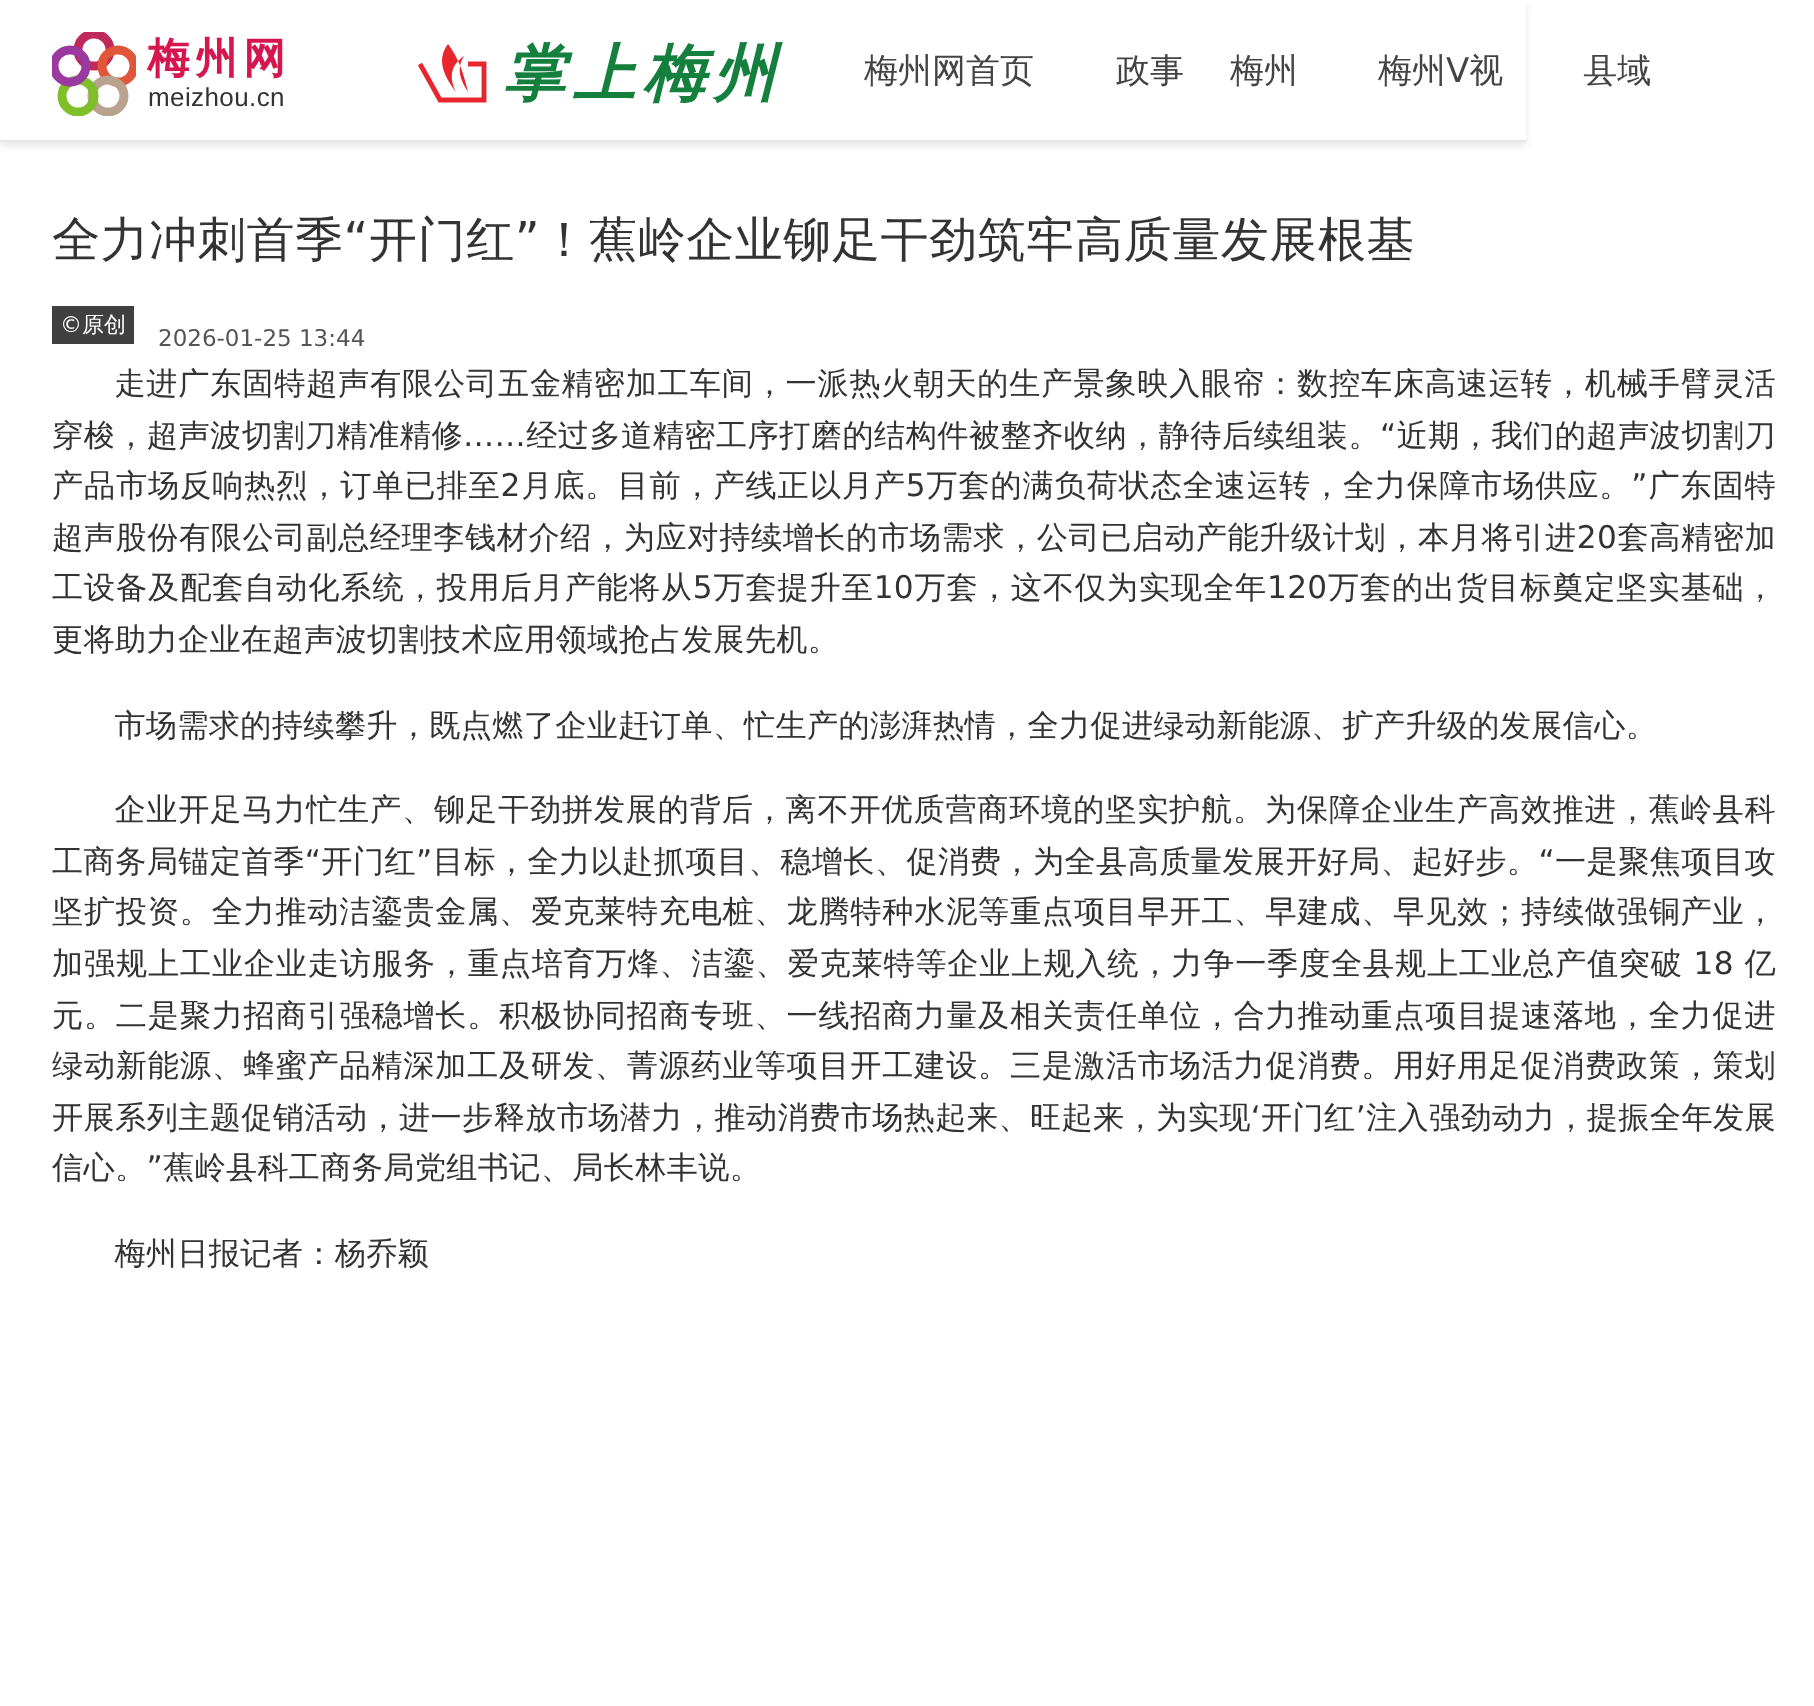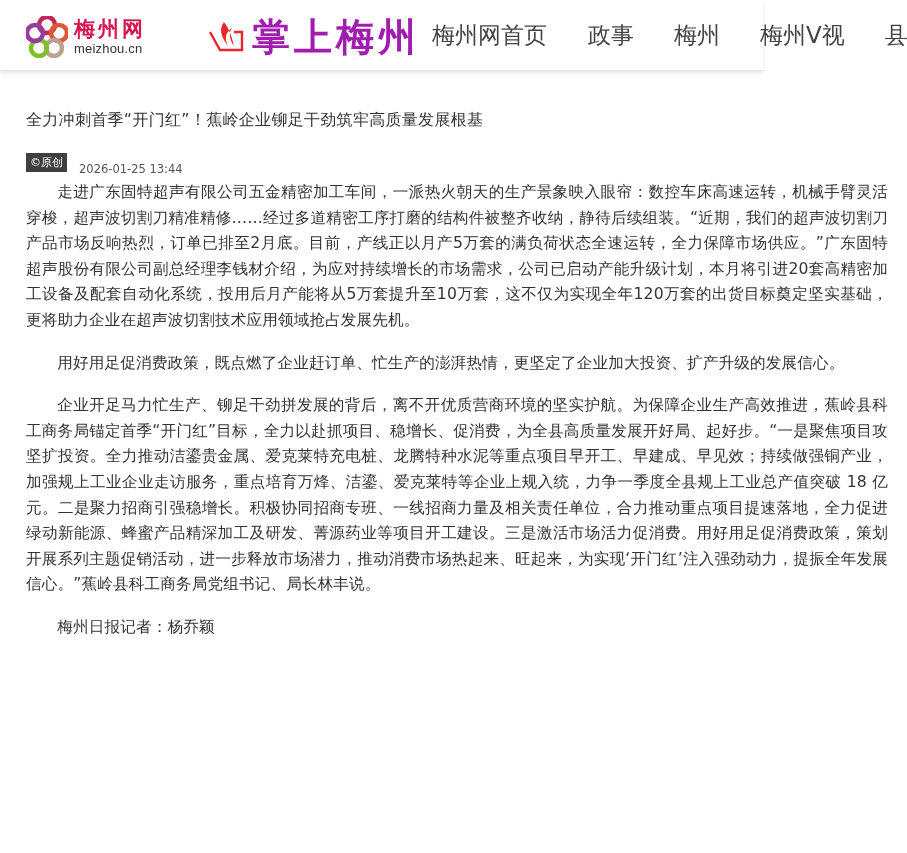--- a/index.html
+++ b/index.html
@@ -30,35 +30,35 @@
     font-family: "Liberation Sans", sans-serif;
     font-size: 13px; color: #333333; line-height: 16px; letter-spacing: 0.2px;
   }
   .logo-zsmz {
     position: absolute; left: 208px; top: 15px; height: 44px;
     display: flex; align-items: center;
   }
   .zsmz-text {
     margin-left: 8px;
     font-family: "DejaVu Serif", serif; font-weight: bold;
-    font-size: 38px; color: #a21caf; letter-spacing: 4px; 
+    font-size: 31px; color: #15803d; letter-spacing: 4px; font-style: italic;
   }
   .nav {
     position: absolute; left: 420px; top: 0; height: 71px;
     display: flex; align-items: center;
   }
   .nav-item {
-    font-size: 23px; color: #444444; cursor: pointer; white-space: nowrap;
+    font-size: 17px; color: #444444; cursor: pointer; white-space: nowrap;
     font-family: "DejaVu Sans", sans-serif;
   }
   .article {
     position: absolute; left: 26px; top: 100px; width: 862px;
   }
   .title {
-    font-size: 16px; font-weight: normal; color: #333333; line-height: 40px;
+    font-size: 24px; font-weight: normal; color: #333333; line-height: 40px;
     letter-spacing: 0.3px;
   }
   .meta { margin-top: 13px; display: flex; align-items: center; height: 19px; }
   .badge {
     background: #404040; color: #ffffff; font-size: 11px;
     padding: 2px 4px; line-height: 15px;
   }
   .date { margin-left: 12px; font-size: 11.5px; color: #555555; margin-top: 12px; }
   .body { margin-top: 8px; }
   .para {
@@ -91,32 +91,32 @@
     <svg width="36" height="34" viewBox="0 0 36 34">
       <path d="M2 12 L12 30 L34 30 L34 12 L26 12" fill="none" stroke="#e8262b" stroke-width="2.4"></path>
       <path d="M16 2 C10 10, 14 18, 20 26 C16 18, 18 12, 24 8 C20 14, 22 20, 26 26 C24 18, 22 10, 16 2 Z" fill="#e8262b"></path>
     </svg>
     <span class="zsmz-text">掌上梅州</span>
   </div>
 
   <nav class="nav">
     <span class="nav-item" style="margin-left:12px">梅州网首页</span>
     <span class="nav-item" style="margin-left:41px">政事</span>
-    <span class="nav-item" style="margin-left:40px">梅州</span>
+    <span class="nav-item" style="margin-left:23px">梅州</span>
     <span class="nav-item" style="margin-left:40px">梅州V视</span>
     <span class="nav-item" style="margin-left:40px">县域</span>
   </nav>
 </div>
 
 <main class="article">
   <h1 class="title">全力冲刺首季“开门红”！蕉岭企业铆足干劲筑牢高质量发展根基</h1>
   <div class="meta">
     <span class="badge">©原创</span>
     <span class="date">2026-01-25 13:44</span>
   </div>
 
   <div class="body">
     <p class="para">走进广东固特超声有限公司五金精密加工车间，一派热火朝天的生产景象映入眼帘：数控车床高速运转，机械手臂灵活穿梭，超声波切割刀精准精修……经过多道精密工序打磨的结构件被整齐收纳，静待后续组装。“近期，我们的超声波切割刀产品市场反响热烈，订单已排至2月底。目前，产线正以月产5万套的满负荷状态全速运转，全力保障市场供应。”广东固特超声股份有限公司副总经理李钱材介绍，为应对持续增长的市场需求，公司已启动产能升级计划，本月将引进20套高精密加工设备及配套自动化系统，投用后月产能将从5万套提升至10万套，这不仅为实现全年120万套的出货目标奠定坚实基础，更将助力企业在超声波切割技术应用领域抢占发展先机。</p>
-    <p class="para">用好用足促消费政策，既点燃了企业赶订单、忙生产的澎湃热情，更坚定了企业加大投资、扩产升级的发展信心。</p>
+    <p class="para">市场需求的持续攀升，既点燃了企业赶订单、忙生产的澎湃热情，全力促进绿动新能源、扩产升级的发展信心。</p>
     <p class="para">企业开足马力忙生产、铆足干劲拼发展的背后，离不开优质营商环境的坚实护航。为保障企业生产高效推进，蕉岭县科工商务局锚定首季“开门红”目标，全力以赴抓项目、稳增长、促消费，为全县高质量发展开好局、起好步。“一是聚焦项目攻坚扩投资。全力推动洁鎏贵金属、爱克莱特充电桩、龙腾特种水泥等重点项目早开工、早建成、早见效；持续做强铜产业，加强规上工业企业走访服务，重点培育万烽、洁鎏、爱克莱特等企业上规入统，力争一季度全县规上工业总产值突破 18 亿元。二是聚力招商引强稳增长。积极协同招商专班、一线招商力量及相关责任单位，合力推动重点项目提速落地，全力促进绿动新能源、蜂蜜产品精深加工及研发、菁源药业等项目开工建设。三是激活市场活力促消费。用好用足促消费政策，策划开展系列主题促销活动，进一步释放市场潜力，推动消费市场热起来、旺起来，为实现‘开门红’注入强劲动力，提振全年发展信心。”蕉岭县科工商务局党组书记、局长林丰说。</p>
     <p class="para sig">梅州日报记者：杨乔颖</p>
   </div>
 </main>
 
 </body></html>

